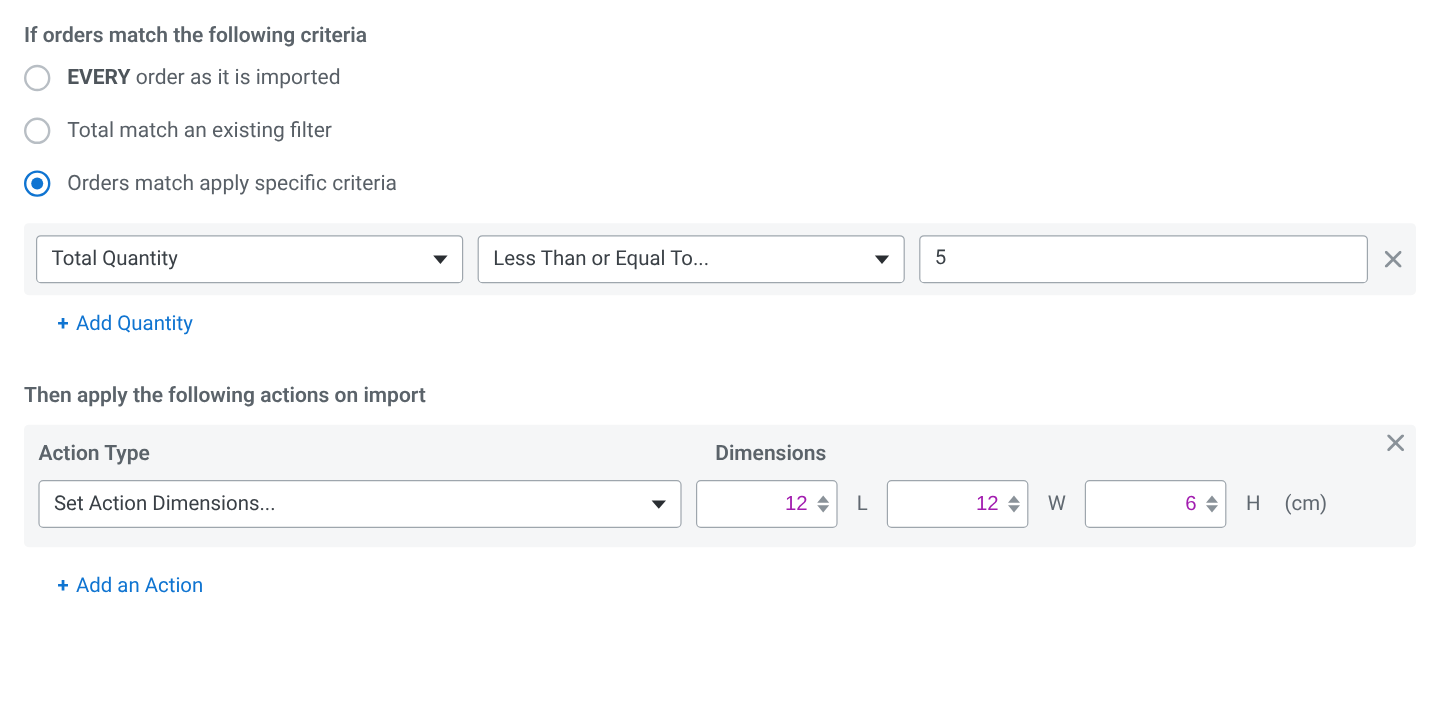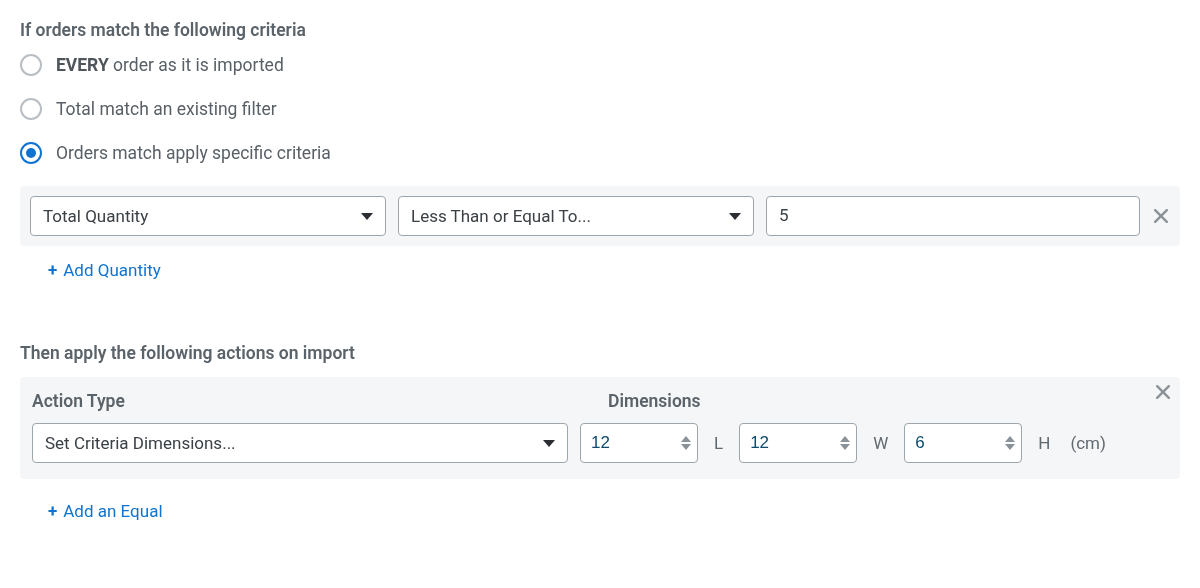--- a/index.html
+++ b/index.html
@@ -115,21 +115,21 @@
     
     .actions-panel {
       background: #f5f6f7;
       border-radius: 4px;
       padding: 14px 12px 16px 12px;
       margin-top: 12px;
       position: relative;
     }
     .actions-header {
       display: flex;
-      gap: 28px;
+      gap: 16px;
       margin-bottom: 12px;
     }
     .col-label {
       color: #5b636a;
       font-weight: 600;
       font-size: 17.5px;
     }
     .actions-row {
       display: flex;
       align-items: center;
@@ -146,22 +146,23 @@
       background: #fff;
       border: 1px solid #9ea6ad;
       border-radius: 4px;
       height: 40px;
       padding: 0 6px 0 10px;
     }
     .spinner input {
       border: none;
       outline: none;
       width: 86px;
-      font-size: 17px;
-      color: #0c4a6e;
+      text-align: right;
+      font-size: 17px;
+      color: #a21caf;
       padding-right: 4px;
       background: transparent;
     }
     .stepper {
       display: flex;
       flex-direction: column;
       gap: 2px;
       margin-left: 4px;
     }
     .step-up, .step-down {
@@ -219,38 +220,38 @@
       </svg>
   </span>
 </div>
 
 <div class="link-btn">
   <span class="plus">+</span>
   <span>Add Quantity</span>
 </div>
 
 
-<div class="section-heading" style="margin-top:63px;">Then apply the following actions on import</div>
+<div class="section-heading" style="margin-top:40px;">Then apply the following actions on import</div>
 
 <div class="actions-panel">
   <span class="remove-x close-action">
     <svg viewBox="0 0 12 12" width="14" height="14" stroke="#8a9299" stroke-width="2" stroke-linecap="round">
         <line x1="1" y1="1" x2="11" y2="11"></line>
         <line x1="11" y1="1" x2="1" y2="11"></line>
       </svg>
   </span>
 
   <div class="actions-header">
     <div class="col-label" style="flex:0 0 548px;">Action Type</div>
     <div class="col-label">Dimensions</div>
   </div>
 
   <div class="actions-row">
     <div class="select" style="flex:0 0 536px;">
-      <span class="label">Set Criteria Dimensions...</span>
+      <span class="label">Set Action Dimensions...</span>
       <span class="caret"></span>
     </div>
 
     <div class="spinner">
       <input value="12" style="">
       <div class="stepper">
         <div class="step-up"></div>
         <div class="step-down"></div>
       </div>
     </div>
@@ -273,18 +274,18 @@
       </div>
     </div>
     <span class="dim-label">H</span>
     <span class="dim-label">(cm)</span>
   </div>
 </div>
 
 <div class="add-action-wrap">
   <div class="link-btn">
     <span class="plus">+</span>
-    <span>Add an Equal</span>
+    <span>Add an Action</span>
   </div>
 </div>
 
 
 
 
 </body></html>

